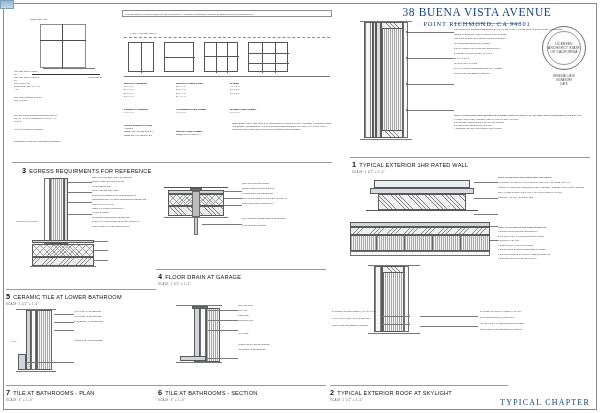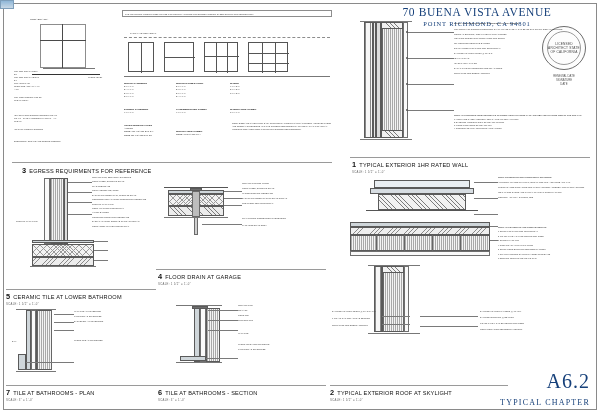--- a/index.html
+++ b/index.html
@@ -127,34 +127,33 @@
 </style>
 </head>
 <body>
 
 <div class="sheet">
   <div class="sheet-border"></div>
 
   <div class="thumbstrip"></div>
 
   <div class="titleblock">
-    <div class="tb-title">70 BUENA VISTA AVENUE</div>
+    <div class="tb-title">38 BUENA VISTA AVENUE</div>
     <div class="tb-sub">POINT RICHMOND, CA 94801</div>
   </div>
 
   <div class="stamp">
     <div class="inner">LICENSED ARCHITECT STATE OF CALIFORNIA</div>
   </div>
   <div class="stamp-lines">
     <div>RENEWAL DATE</div>
     <div>SIGNATURE</div>
     <div>DATE</div>
   </div>
 
-  <div class="sheetno">A6.2</div>
   <div class="sheetname">TYPICAL CHAPTER</div>
 
   <div class="blk" style="left:12px; top:10px; width:320px; height:150px;">
 
     <div class="boxthin" style="left:110px; top:0px; width:210px; height:7px; background:#fff;">
       <div class="tiny" style="padding:1.5px 2px; font-size:2.1px;">THE FOLLOWING WINDOW SIZES WILL BE THE MINIMUM ALLOWED FOR EGRESS WINDOW BASED ON 2019 CRC SECTION R310</div>
     </div>
 
     <div class="boxthin" style="left:28px; top:14px; width:46px; height:44px;"></div>
     <div class="ln hline" style="left:28px; top:30px; width:46px;"></div>

